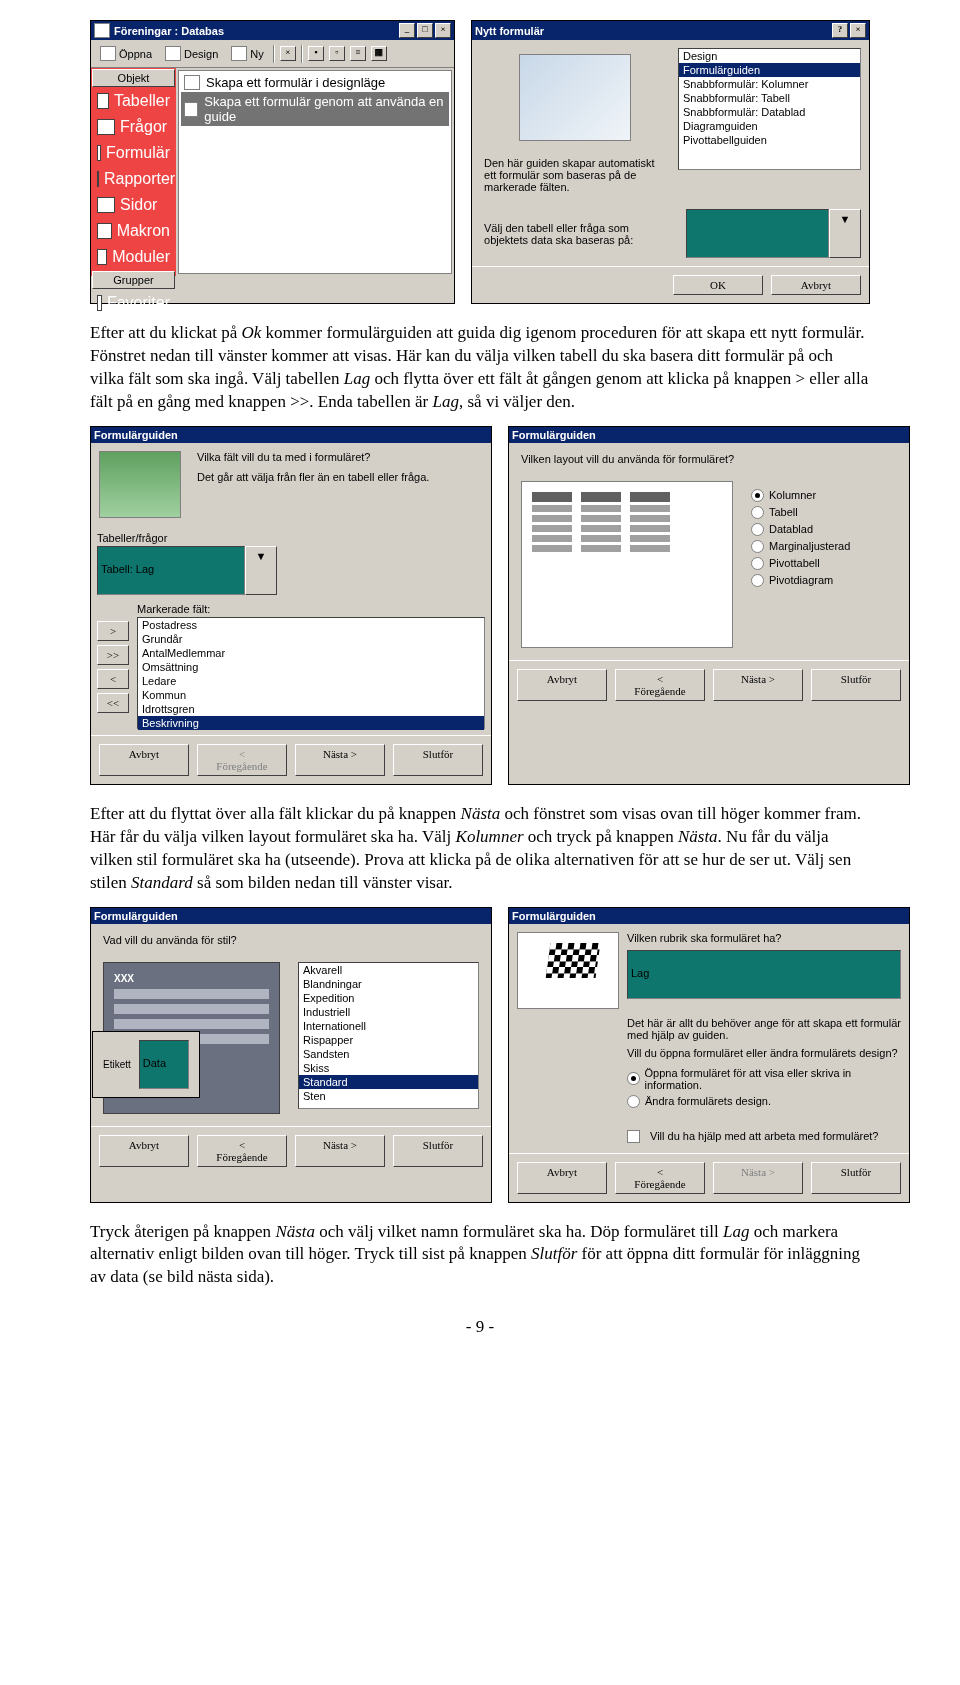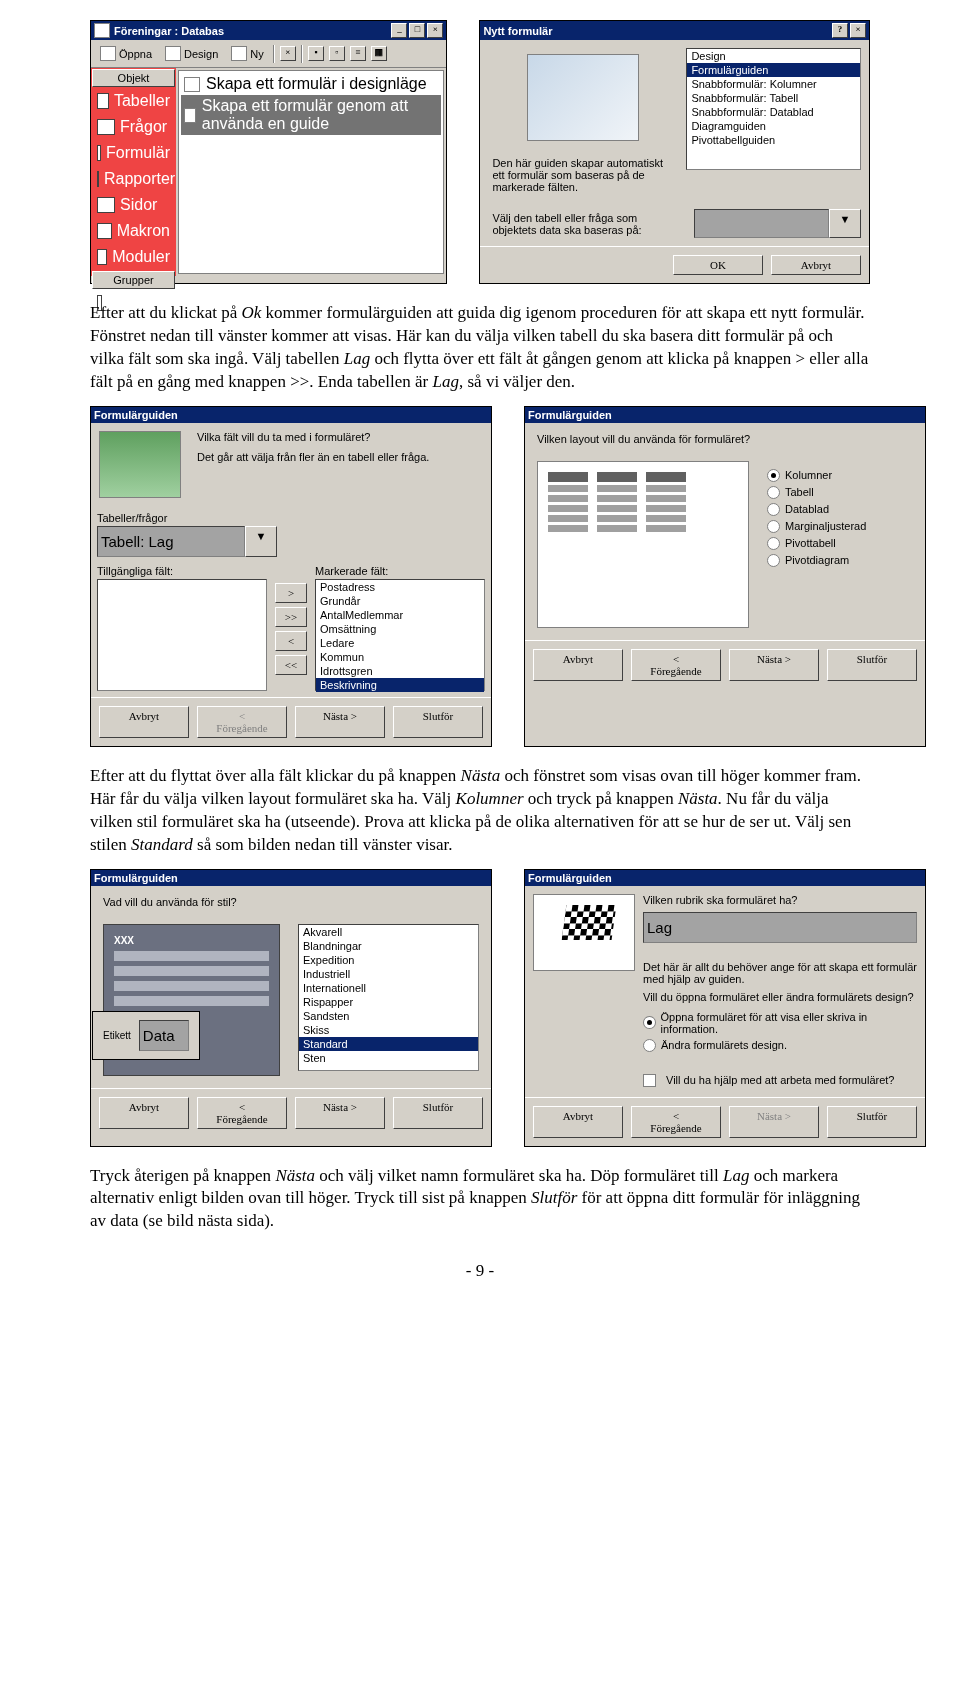--- a/index.html
+++ b/index.html
@@ -1,38 +1,38 @@
 <!DOCTYPE html>
 <html><head>
 <meta charset="utf-8">
 <style>
 body{margin:0;background:#fff;font-family:"Times New Roman",serif;color:#000;width:960px}
 .page{padding:20px 90px 30px 90px}
-.row{display:flex;gap:32px;margin-bottom:18px}
+.row{display:flex;gap:16px;margin-bottom:18px}
 .dlg{background:#d4d0c8;border:1px solid #000;font-family:Tahoma,Arial,sans-serif;font-size:11px;color:#000}
 .tb{background:#08246b;color:#fff;display:flex;align-items:center;justify-content:space-between;padding:2px 3px;font-weight:700;font-size:11px}
 .tb-btns{display:flex;gap:2px}
 .wbtn{width:14px;height:13px;background:#d4d0c8;border:1px solid #fff;border-right-color:#404040;border-bottom-color:#404040;font:700 9px/11px Tahoma;text-align:center;color:#000}
 .toolbar{display:flex;align-items:center;gap:5px;padding:3px 5px;border-bottom:1px solid #808080;background:#d4d0c8}
 .tbtn{display:flex;align-items:center;gap:3px;padding:2px 3px;border:1px solid transparent;font-size:11px}
 .ico{width:14px;height:13px;background:#fff;border:1px solid #808080;display:inline-block}
 .sep{width:1px;height:18px;background:#808080;border-right:1px solid #fff}
 .sidepane{width:85px;background:#ef4444;display:flex;flex-direction:column}
 .grp{background:#d4d0c8;border:1px solid #fff;border-right-color:#404040;border-bottom-color:#404040;padding:2px 4px;font-size:11px;text-align:center;margin:1px}
 .navitm{display:flex;align-items:center;gap:5px;color:#fff;padding:4px 6px;font-size:16px}
 .navico{width:16px;height:14px;background:#fff;border:1px solid #404040}
 .listarea{flex:1;background:#fff;margin:2px;border:1px solid #808080;padding:2px}
-.lrow{display:flex;align-items:center;gap:6px;padding:2px 3px;font-size:16px}
+.lrow{display:flex;align-items:center;gap:6px;padding:2px 3px;font-size:13px}
 .lrow.sel{background:#737373;color:#fff}
 .body-para{font-size:17px;line-height:1.35;margin:12px 0;text-align:left}
 .body-para i{font-style:italic}
 .btn{background:#d4d0c8;border:1px solid #fff;border-right-color:#404040;border-bottom-color:#404040;padding:3px 14px;font:11px Tahoma;min-width:60px;text-align:center}
 .btn.sq{min-width:22px;padding:3px 4px}
 .btn.dis{color:#808080}
-.field{background:#a3a3a3;border:1px solid #808080;border-top-color:#404040;border-left-color:#404040;padding:6px 3px;font-size:15px;min-height:15px}
+.field{background:#0f766e;border:1px solid #808080;border-top-color:#404040;border-left-color:#404040;padding:16px 3px;font-size:11px;min-height:15px}
 .panel-row{display:flex;gap:8px;padding:8px}
 .listbox{background:#fff;border:1px solid #808080;border-top-color:#404040;border-left-color:#404040;font-size:11px}
 .listbox div{padding:1px 4px}
 .listbox .sel{background:#08246b;color:#fff}
 .radio{display:flex;align-items:center;gap:5px;font-size:11px;padding:2px 0}
 .rdot{width:11px;height:11px;border-radius:50%;background:#fff;border:1px solid #808080;display:flex;align-items:center;justify-content:center}
 .rdot.on::after{content:"";width:5px;height:5px;border-radius:50%;background:#000}
 .chk{width:11px;height:11px;background:#fff;border:1px solid #808080;display:inline-block;margin-right:5px}
 .btnrow{display:flex;justify-content:flex-end;gap:8px;padding:8px;border-top:1px solid #fff}
 .preview{background:#fff;border:1px solid #808080;width:80px;height:65px;position:relative}
@@ -195,24 +195,20 @@
     <div style="font-size:11px">Det går att välja från fler än en tabell eller fråga.</div>
    </div>
   </div>
   <div class="subwin">
    <div class="lbl">Tabeller/frågor</div>
    <div style="display:flex;width:180px">
     <div class="field" style="flex:1">Tabell: Lag</div>
     <div class="btn sq">▼</div>
    </div>
    <div style="display:flex;gap:8px;margin-top:8px;align-items:flex-start">
-    <div style="flex:1">
-     <div class="lbl">Tillgängliga fält:</div>
-     <div class="listbox" style="height:110px"></div>
-    </div>
     <div style="display:flex;flex-direction:column;gap:4px;padding-top:18px">
      <div class="btn sq">&gt;</div>
      <div class="btn sq">&gt;&gt;</div>
      <div class="btn sq">&lt;</div>
      <div class="btn sq">&lt;&lt;</div>
     </div>
     <div style="flex:1">
      <div class="lbl">Markerade fält:</div>
      <div class="listbox" style="height:110px">
       <div>Postadress</div>

